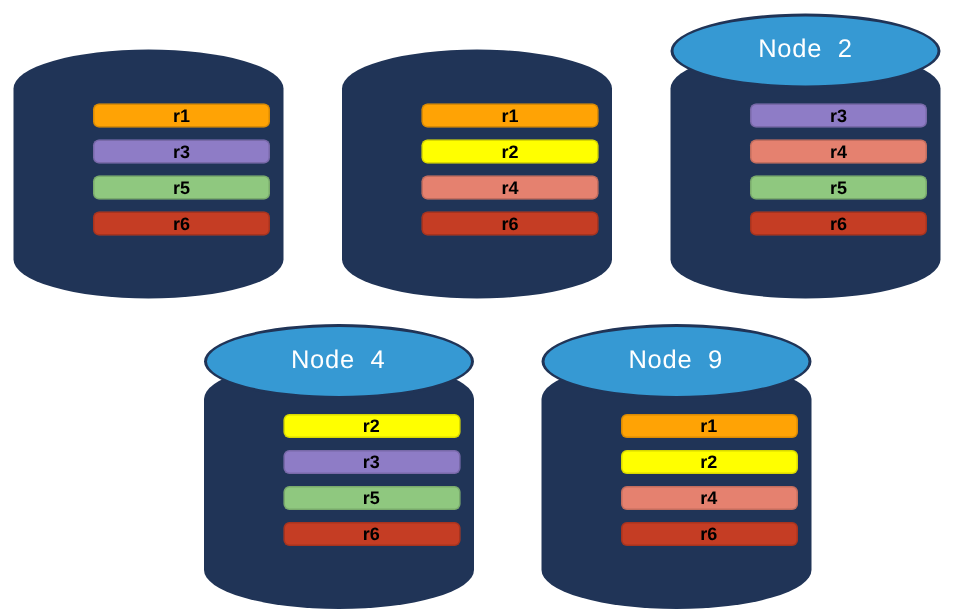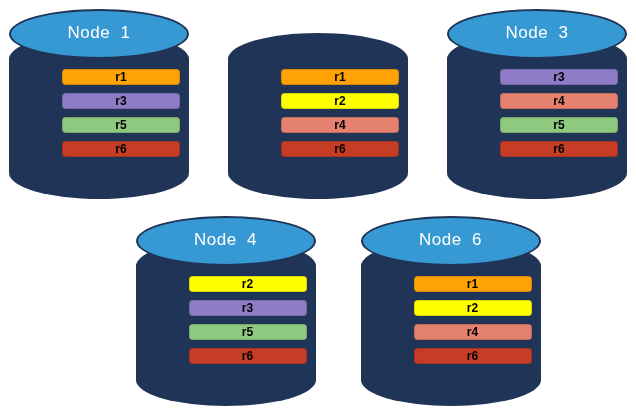--- a/index.html
+++ b/index.html
@@ -91,23 +91,20 @@
 </style>
 </head>
 <body>
 
 <div class="canvas">
 
   <div class="row row-top">
 
     <div class="cyl">
       <div class="cyl-body"></div>
-      <div class="cyl-top">
-        <span class="cyl-title">Node  1</span>
-      </div>
       <div class="bars">
         <div class="bar" style="background: rgb(255, 163, 5);">r1</div>
         <div class="bar" style="background: rgb(142, 124, 198);">r3</div>
         <div class="bar" style="background: rgb(143, 200, 127);">r5</div>
         <div class="bar" style="background: rgb(197, 61, 36);">r6</div>
       </div>
     </div>
 
     <div class="cyl">
       <div class="cyl-body"></div>
@@ -115,21 +112,21 @@
         <div class="bar" style="background: rgb(255, 163, 5);">r1</div>
         <div class="bar" style="background: rgb(255, 255, 0);">r2</div>
         <div class="bar" style="background: rgb(229, 129, 111);">r4</div>
         <div class="bar" style="background: rgb(197, 61, 36);">r6</div>
       </div>
     </div>
 
     <div class="cyl">
       <div class="cyl-body"></div>
       <div class="cyl-top">
-        <span class="cyl-title">Node  3</span>
+        <span class="cyl-title">Node  2</span>
       </div>
       <div class="bars">
         <div class="bar" style="background: rgb(142, 124, 198);">r3</div>
         <div class="bar" style="background: rgb(229, 129, 111);">r4</div>
         <div class="bar" style="background: rgb(143, 200, 127);">r5</div>
         <div class="bar" style="background: rgb(197, 61, 36);">r6</div>
       </div>
     </div>
 
   </div>
@@ -145,21 +142,21 @@
         <div class="bar" style="background: rgb(255, 255, 0);">r2</div>
         <div class="bar" style="background: rgb(142, 124, 198);">r3</div>
         <div class="bar" style="background: rgb(143, 200, 127);">r5</div>
         <div class="bar" style="background: rgb(197, 61, 36);">r6</div>
       </div>
     </div>
 
     <div class="cyl">
       <div class="cyl-body"></div>
       <div class="cyl-top">
-        <span class="cyl-title">Node  6</span>
+        <span class="cyl-title">Node  9</span>
       </div>
       <div class="bars">
         <div class="bar" style="background: rgb(255, 163, 5);">r1</div>
         <div class="bar" style="background: rgb(255, 255, 0);">r2</div>
         <div class="bar" style="background: rgb(229, 129, 111);">r4</div>
         <div class="bar" style="background: rgb(197, 61, 36);">r6</div>
       </div>
     </div>
 
   </div>

